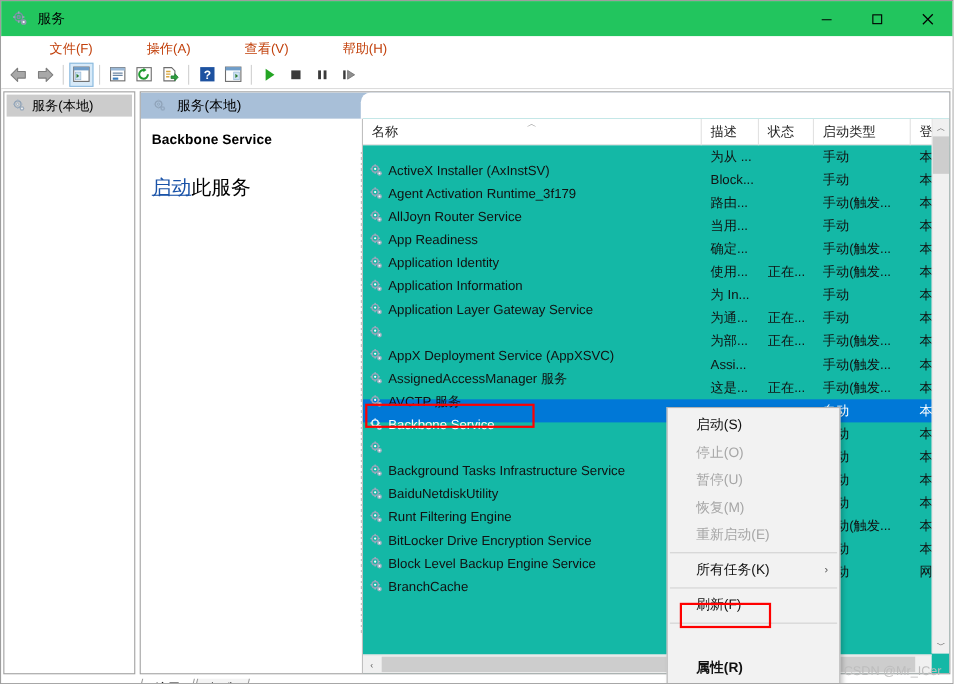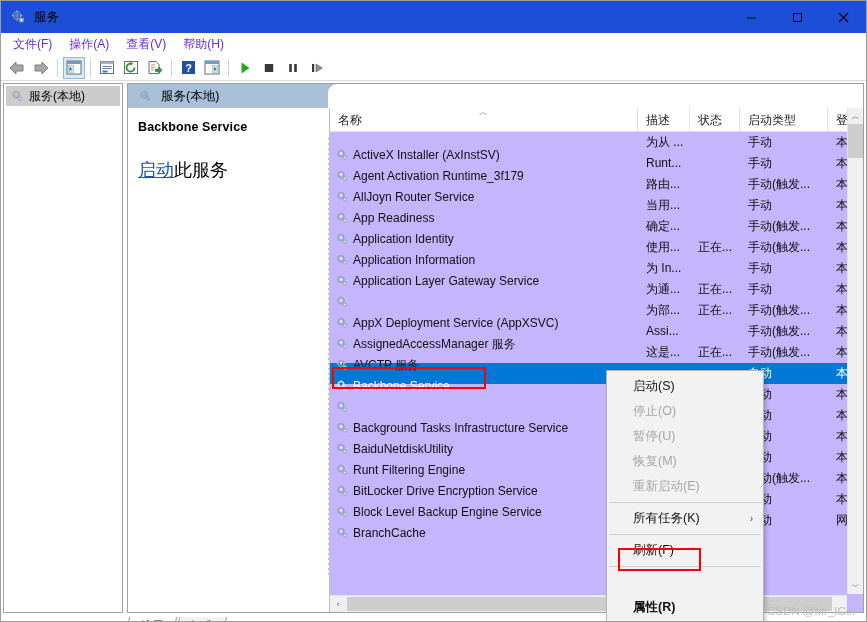--- a/index.html
+++ b/index.html
@@ -22,21 +22,21 @@
     border: 1px solid #9e9e9e;
     box-sizing: border-box;
   }
 
   
   .titlebar {
     position: absolute;
     left: 0; top: 0;
     width: 100%;
     height: 32px;
-    background: #1d4ed8;
+    background: #22c55e;
     display: flex;
     align-items: center;
   }
   .titlebar .tb-icon {
     margin-left: 9px;
     margin-right: 8px;
     width: 16px; height: 16px;
     display: block;
   }
   .titlebar .tb-text {
@@ -66,23 +66,24 @@
     height: 22px;
     background: #ffffff;
     display: flex;
     align-items: center;
     padding-left: 4px;
     box-sizing: border-box;
   }
   .menubar .mi {
     padding: 3px 9px 3px 8px;
     font-size: 12px;
-    color: #6d28d9;
+    color: #c2410c;
     line-height: 14px;
     cursor: default;
+    margin-left: 32px;
   }
 
   
   .toolbar {
     position: absolute;
     left: 0; top: 54px;
     width: 100%;
     height: 26px;
     background: #ffffff;
     display: flex;
@@ -201,21 +202,21 @@
     width: 2px;
     height: 440px;
     background: repeating-linear-gradient(to bottom, #c3c3c3 0 2px, transparent 2px 5px);
   }
 
   
   .listview {
     position: absolute;
     left: 202px; top: 0;
     width: 533px; height: 504px;
-    background: #c4b5fd;
+    background: #14b8a6;
     box-sizing: border-box;
     overflow: hidden;
   }
   .lv-head {
     display: flex;
     height: 24px;
     background: #ffffff;
     border-bottom: 1px solid #e2e2e2;
     position: relative;
     box-sizing: border-box;
@@ -677,21 +678,21 @@
                         <rect x="6.2" y="1.5" width="1.4" height="1.9"></rect>
                         <rect x="6.2" y="9.5" width="1.4" height="1.9"></rect>
                         <rect x="2" y="5.7" width="1.9" height="1.4"></rect>
                         <rect x="9.9" y="5.7" width="1.9" height="1.4"></rect>
                       </g>
                       <circle cx="11.4" cy="10.9" r="2.5" fill="#9fb0c2"></circle>
                       <circle cx="11.4" cy="10.9" r=".95" fill="#ffffff"></circle>
                     </svg></span>
                   <span>Agent Activation Runtime_3f179</span>
                 </div>
-                <div class="c desc">Runt...</div>
+                <div class="c desc">Block...</div>
                 <div class="c status"></div>
                 <div class="c start">手动</div>
                 <div class="c logon">本</div>
               </div>
               <div class="row">
                 <div class="c name">
                   <span class="gicon"><svg width="14" height="14" viewBox="0 0 16 16">
                       <g fill="none" stroke="#8fa2b6" stroke-width="1.5">
                         <circle cx="6.9" cy="6.4" r="3.3"></circle>
                       </g>

